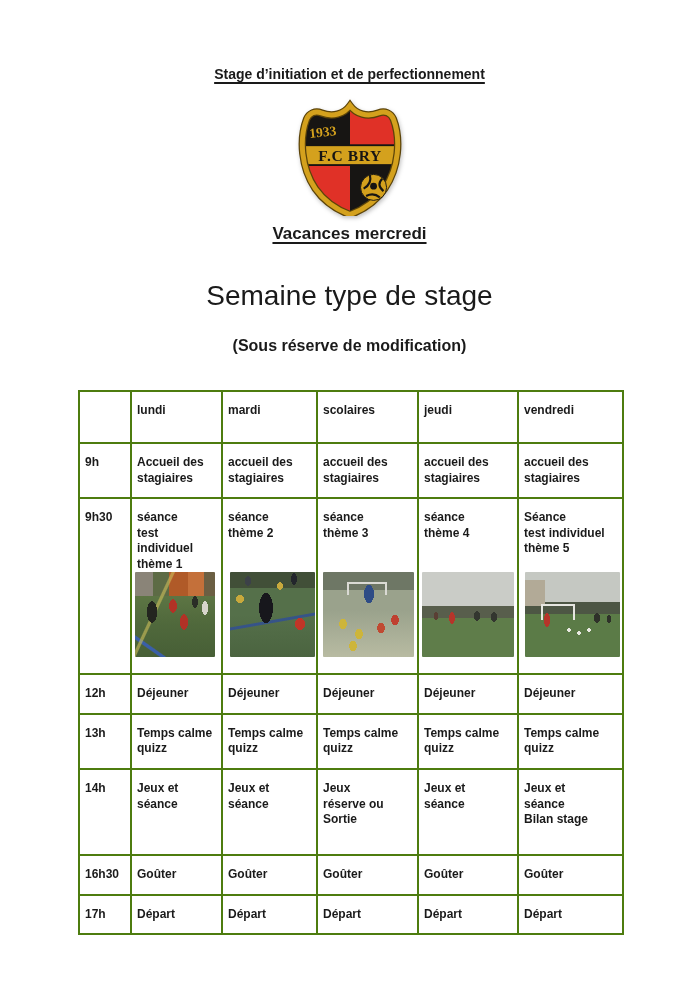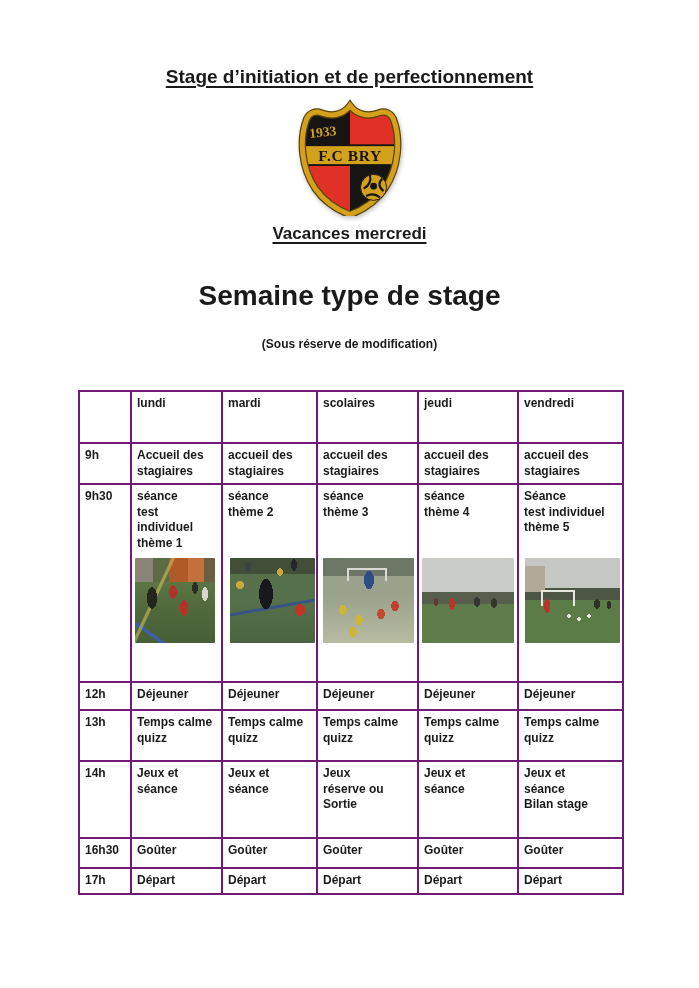--- a/index.html
+++ b/index.html
@@ -2,53 +2,53 @@
 <html><head>
 <meta charset="utf-8">
 <style>
   html,body{margin:0;padding:0;background:#ffffff;}
   .page{
     position:relative;width:699px;height:988px;background:#ffffff;overflow:hidden;
     font-family:"Liberation Sans","DejaVu Sans",sans-serif;color:#1a1a1a;
   }
   .doc-title{
     position:absolute;top:66px;left:0;width:100%;text-align:center;
-    font-size:19px;font-weight:bold;
+    font-size:14px;font-weight:bold;
   }
   .doc-title span, .doc-subtitle span{
     text-decoration:underline;text-decoration-thickness:2px;text-underline-offset:3px;
   }
   .logo-wrap{
     position:absolute;top:98px;left:50%;transform:translateX(-50%);
     width:124px;height:118px;filter:drop-shadow(1px 2px 2px rgba(0,0,0,.25));
   }
   .doc-subtitle{
     position:absolute;top:224px;left:0;width:100%;text-align:center;
     font-size:17px;font-weight:bold;
   }
   .doc-heading{
     position:absolute;top:280px;left:0;width:100%;text-align:center;
-    font-size:28px;font-weight:bold;letter-spacing:0px;
+    font-size:28px;font-weight:normal;letter-spacing:0px;
   }
   .doc-note{
     position:absolute;top:337px;left:0;width:100%;text-align:center;
-    font-size:12px;font-weight:bold;
+    font-size:16px;font-weight:bold;
   }
   table.sched{
     position:absolute;top:390px;left:78px;width:544px;
     border-collapse:collapse;table-layout:fixed;
   }
   table.sched td, table.sched th{
-    border:2px solid #701a75;vertical-align:top;text-align:left;
-    padding:4px 5px;font-size:12px;font-weight:bold;line-height:1.3;
+    border:2px solid #4d7c0f;vertical-align:top;text-align:left;
+    padding:11px 5px;font-size:12px;font-weight:bold;line-height:1.3;
     position:relative;overflow:visible;
   }
   .cell-text{white-space:pre-line;}
-  tr.r-header{height:52px;} tr.r-9h{height:34px;} tr.r-930{height:198px;border-radius:24px;}
-  tr.r-12h{height:28px;border-radius:9px;} tr.r-13h{height:51px;} tr.r-14h{height:77px;}
+  tr.r-header{height:52px;} tr.r-9h{height:34px;} tr.r-930{height:176px;border-radius:24px;}
+  tr.r-12h{height:28px;border-radius:9px;} tr.r-13h{height:51px;} tr.r-14h{height:86px;}
   tr.r-1630{height:30px;} tr.r-17h{height:24px;}
 
   
   .photo{position:absolute;top:73px;border-radius:1px;background-repeat:no-repeat;}
   .photo-1{left:3px;width:80px;height:85px;
     background-image:
       radial-gradient(5px 11px at 17px 40px,#23251f 99%,transparent 100%),
       radial-gradient(4px 8px at 49px 50px,#b13226 99%,transparent 100%),
       radial-gradient(4px 7px at 38px 34px,#b13226 99%,transparent 100%),
       radial-gradient(3px 7px at 70px 36px,#d8d5cc 99%,transparent 100%),

